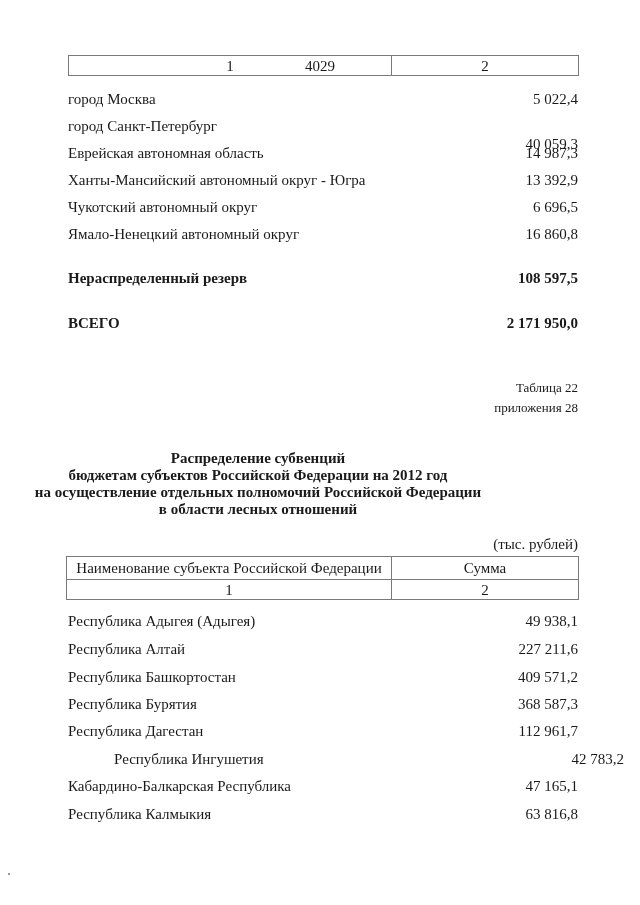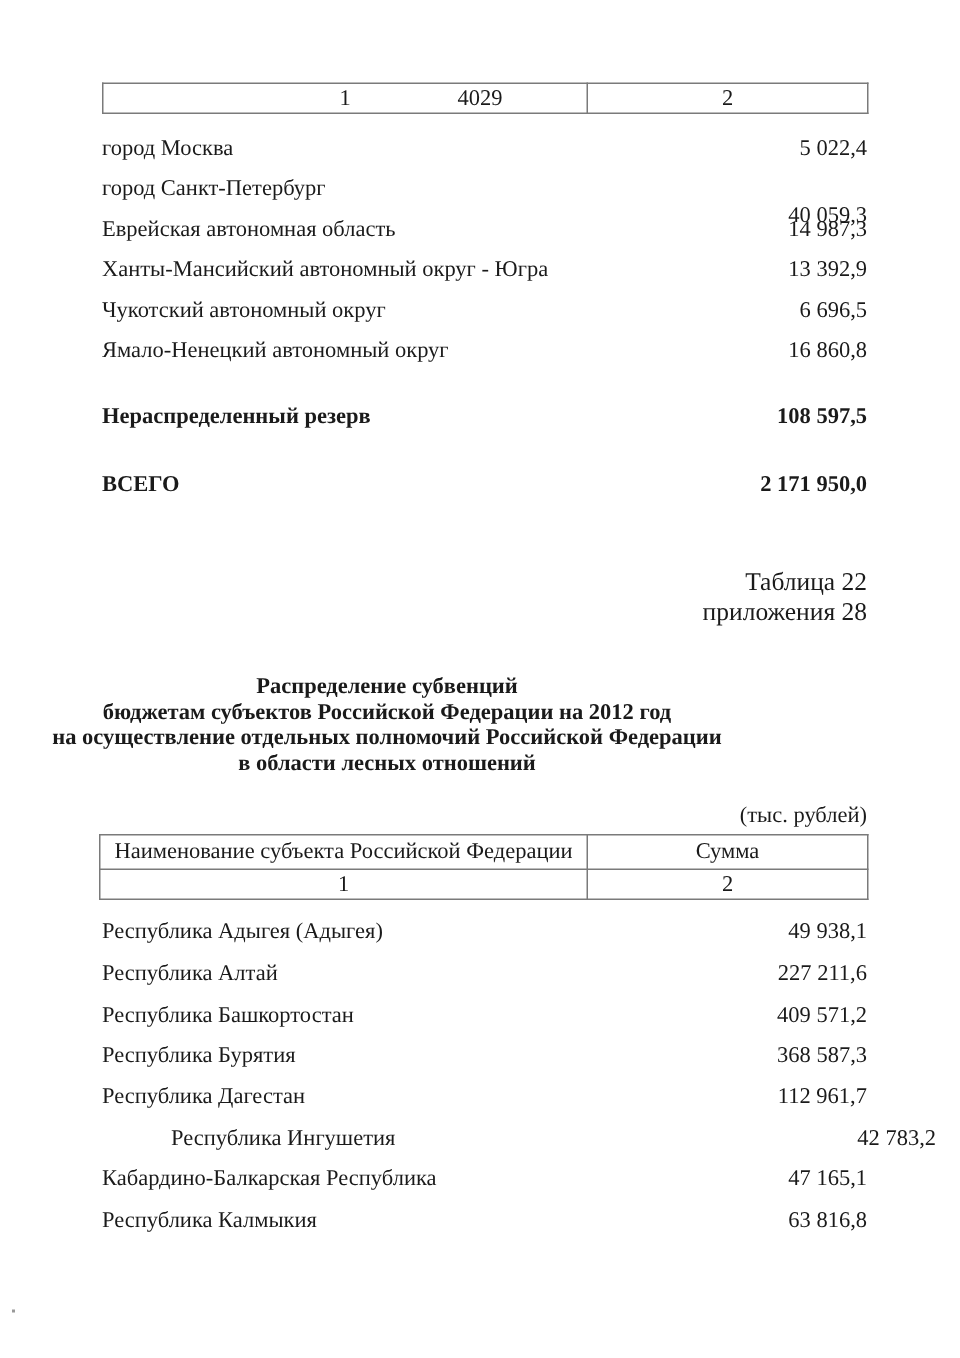--- a/index.html
+++ b/index.html
@@ -42,21 +42,21 @@
       justify-content: space-between;
       font-size: 15px;
       line-height: 18px;
     }
     .row.bold { font-weight: bold; }
     .row .name { white-space: nowrap; }
     .row .val { white-space: nowrap; text-align: right; }
     .right-note {
       right: 62px;
       text-align: right;
-      font-size: 17px;
+      font-size: 13px;
       line-height: 20px;
     }
     .title-block {
       left: 0; width: 516px; top: 450px;
       text-align: center;
       font-weight: bold;
       font-size: 15px;
       line-height: 17px;
     }
     .units {

